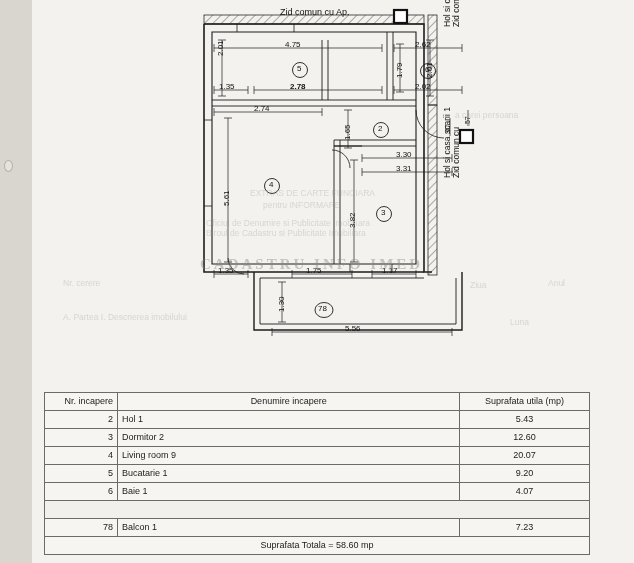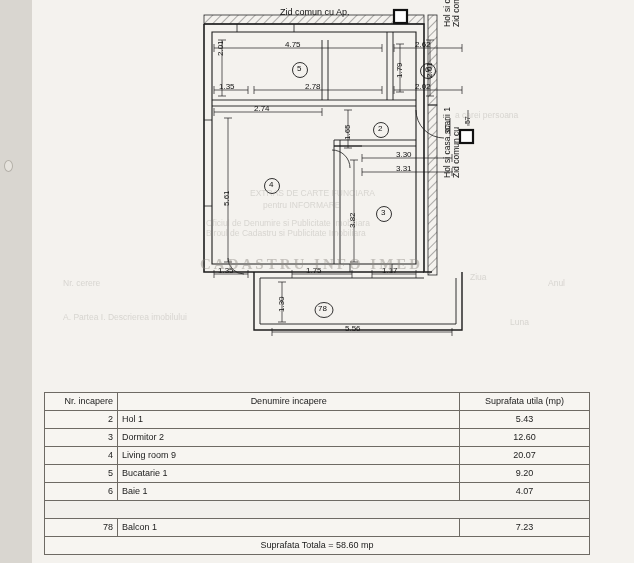--- a/index.html
+++ b/index.html
@@ -284,21 +284,21 @@
       <span style="position:absolute;left:237px;top:180px;font-size:8px;color:#111;">4</span>
       <span style="position:absolute;left:349px;top:208px;font-size:8px;color:#111;">3</span>
       <span style="position:absolute;left:286px;top:304px;font-size:8px;color:#111;">78</span>
 
       <span style="position:absolute;left:253px;top:40px;font-size:8px;color:#111;">4.75</span>
       <span style="position:absolute;left:383px;top:40px;font-size:8px;color:#111;">2.62</span>
       <span style="position:absolute;left:184px;top:56px;font-size:8px;color:#111;transform:rotate(-90deg);transform-origin:left top;">2.01</span>
       <span style="position:absolute;left:363px;top:78px;font-size:8px;color:#111;transform:rotate(-90deg);transform-origin:left top;">1.79</span>
       <span style="position:absolute;left:393px;top:78px;font-size:8px;color:#111;transform:rotate(-90deg);transform-origin:left top;">2.01</span>
       <span style="position:absolute;left:187px;top:82px;font-size:8px;color:#111;">1.35</span>
-      <span style="position:absolute;left:273px;top:82px;font-size:8px;color:#111;">2.78</span>
+      <span style="position:absolute;left:258px;top:82px;font-size:8px;color:#111;font-weight:bold;">2.78</span>
       <span style="position:absolute;left:383px;top:82px;font-size:8px;color:#111;">2.02</span>
       <span style="position:absolute;left:222px;top:104px;font-size:8px;color:#111;">2.74</span>
       <span style="position:absolute;left:311px;top:140px;font-size:8px;color:#111;transform:rotate(-90deg);transform-origin:left top;">1.65</span>
       <span style="position:absolute;left:364px;top:150px;font-size:8px;color:#111;">3.30</span>
       <span style="position:absolute;left:364px;top:164px;font-size:8px;color:#111;">3.31</span>
       <span style="position:absolute;left:190px;top:206px;font-size:8px;color:#111;transform:rotate(-90deg);transform-origin:left top;">5.61</span>
       <span style="position:absolute;left:316px;top:228px;font-size:8px;color:#111;transform:rotate(-90deg);transform-origin:left top;">3.82</span>
       <span style="position:absolute;left:186px;top:266px;font-size:8px;color:#111;">1.35</span>
       <span style="position:absolute;left:274px;top:266px;font-size:8px;color:#111;">1.75</span>
       <span style="position:absolute;left:350px;top:266px;font-size:8px;color:#111;">1.17</span>
@@ -309,21 +309,21 @@
     </div>
   </div>
 
   <div>
     <span class="ghost-text" style="left:455px;top:110px;">a carei persoana</span>
     <span class="ghost-text" style="left:250px;top:188px;">EXTRAS DE CARTE FUNCIARA</span>
     <span class="ghost-text" style="left:263px;top:200px;">pentru INFORMARE</span>
     <span class="ghost-text" style="left:206px;top:218px;">Oficiul de Denumire si Publicitate Imobiliara</span>
     <span class="ghost-text" style="left:206px;top:228px;">Biroul de Cadastru si Publicitate Imobiliara</span>
     <span class="ghost-text" style="left:63px;top:278px;">Nr. cerere</span>
-    <span class="ghost-text" style="left:470px;top:272px;">Ziua</span>
+    <span class="ghost-text" style="left:470px;top:280px;">Ziua</span>
     <span class="ghost-text" style="left:510px;top:269px;margin-top:48px;">Luna</span>
     <span class="ghost-text" style="left:548px;top:278px;">Anul</span>
     <span class="ghost-text" style="left:63px;top:312px;">A. Partea I. Descrierea imobilului</span>
   </div>
 
   <div class="watermark">CADASTRU INFO IMED</div>
 
   <div id="table-wrap">
     <table class="areas">
       <thead>

